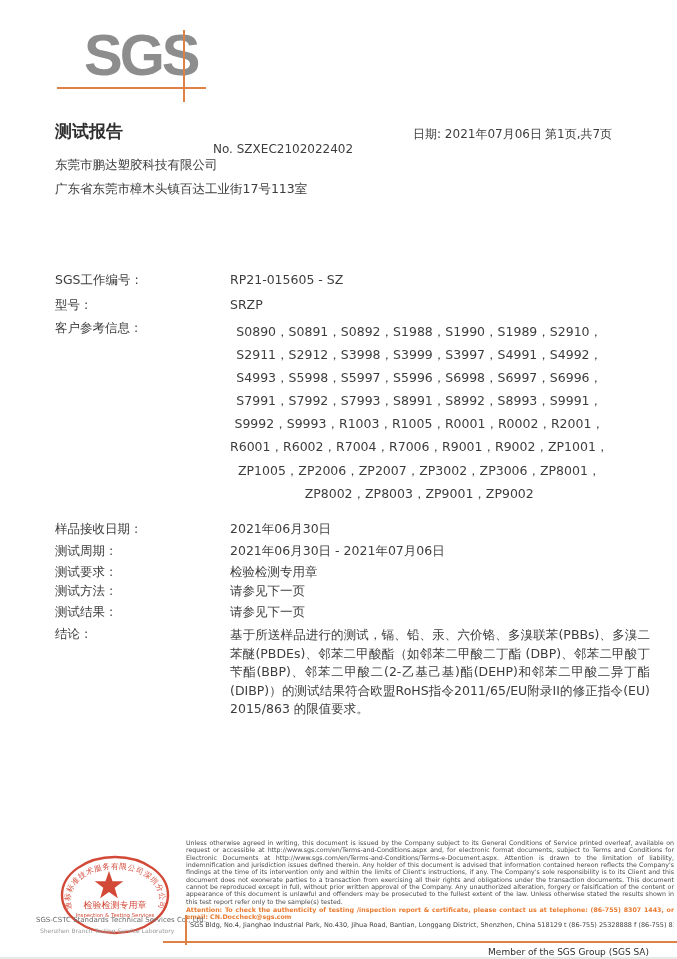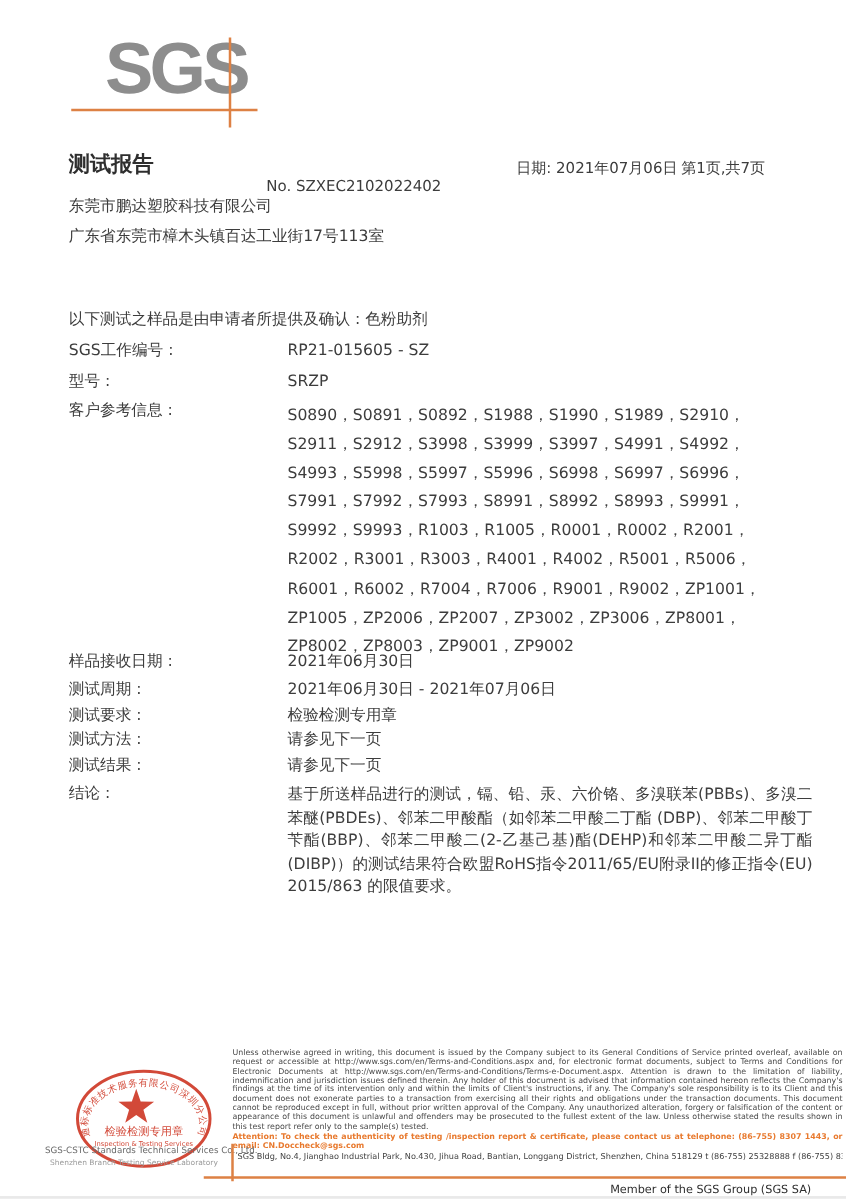--- a/index.html
+++ b/index.html
@@ -22,21 +22,21 @@
   .doc-title{position:absolute; left:55px; top:120px; font-size:17px; font-weight:bold; color:#2e2e2e;}
   .report-no{position:absolute; left:213px; top:142px; font-size:12px;}
   .report-date{position:absolute; left:413px; top:126px; font-size:12px;}
   .page-info{position:absolute; left:545px; top:126px; font-size:12px;}
   .company-name{position:absolute; left:55px; top:157px; font-size:12.5px;}
   .company-address{position:absolute; left:55px; top:181px; font-size:12.5px;}
   .intro-line{position:absolute; left:55px; top:247px; font-size:12.5px;}
   
   .row{position:absolute; left:55px; font-size:12.5px;}
   .lbl{display:inline-block; width:175px; vertical-align:top;}
-  .val{display:inline-block; vertical-align:top;}
+  .val{display:inline-block; vertical-align:top;text-align:center;}
   .ref-lines div{line-height:23.1px;}
   .conclusion-text{width:420px; line-height:18.6px; text-align:justify;}
   
   .fine-print{
     position:absolute; left:186px; top:839px; width:488px;
     font-size:6.3px; line-height:7.35px; color:#4a4a4a; text-align:justify;
   }
   .attention-text{color:#e87a2f; font-weight:bold; margin-top:1px;}
   .addr-block{position:absolute; left:190px; top:920px; width:484px; font-size:6.5px; color:#3f3f3f;}
   .addr-block div{white-space:nowrap; overflow:hidden; line-height:10.8px;}
@@ -57,38 +57,36 @@
   <div class="logo-hline"></div>
 
   <div class="doc-title">测试报告</div>
   <div class="report-no">No. SZXEC2102022402</div>
   <div class="report-date">日期: 2021年07月06日</div>
   <div class="page-info">第1页,共7页</div>
 
   <div class="company-name">东莞市鹏达塑胶科技有限公司</div>
   <div class="company-address">广东省东莞市樟木头镇百达工业街17号113室</div>
 
-  <div class="intro-line">以下测试之样品是由申请者所提供及确认 : 色粉助剂</div>
 
   <div class="row" style="top:272px">
     <span class="lbl">SGS工作编号 :</span><span class="val">RP21-015605 - SZ</span>
   </div>
 
   <div class="row" style="top:297px">
     <span class="lbl">型号 :</span><span class="val">SRZP</span>
   </div>
 
   <div class="row" style="top:320px">
     <span class="lbl">客户参考信息 :</span><span class="val ref-lines">
       <div>S0890，S0891，S0892，S1988，S1990，S1989，S2910，</div>
       <div>S2911，S2912，S3998，S3999，S3997，S4991，S4992，</div>
       <div>S4993，S5998，S5997，S5996，S6998，S6997，S6996，</div>
       <div>S7991，S7992，S7993，S8991，S8992，S8993，S9991，</div>
       <div>S9992，S9993，R1003，R1005，R0001，R0002，R2001，</div>
-      <div>R2002，R3001，R3003，R4001，R4002，R5001，R5006，</div>
       <div>R6001，R6002，R7004，R7006，R9001，R9002，ZP1001，</div>
       <div>ZP1005，ZP2006，ZP2007，ZP3002，ZP3006，ZP8001，</div>
       <div>ZP8002，ZP8003，ZP9001，ZP9002</div>
     </span>
   </div>
 
   <div class="row" style="top:521px">
     <span class="lbl">样品接收日期 :</span><span class="val">2021年06月30日</span>
   </div>
 

